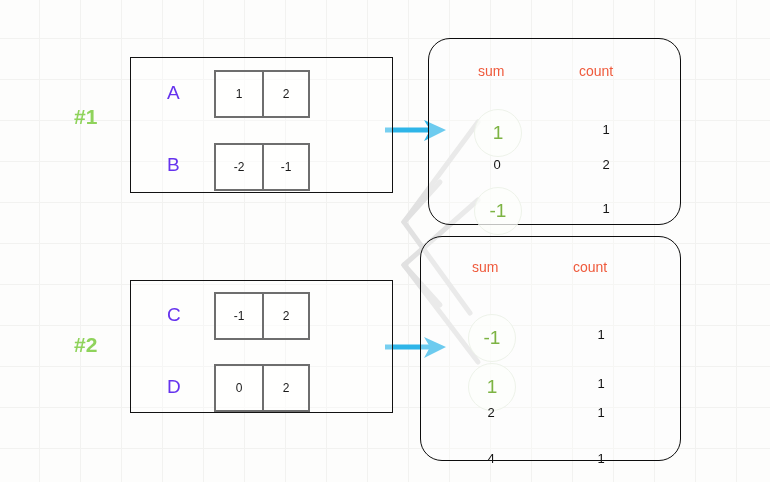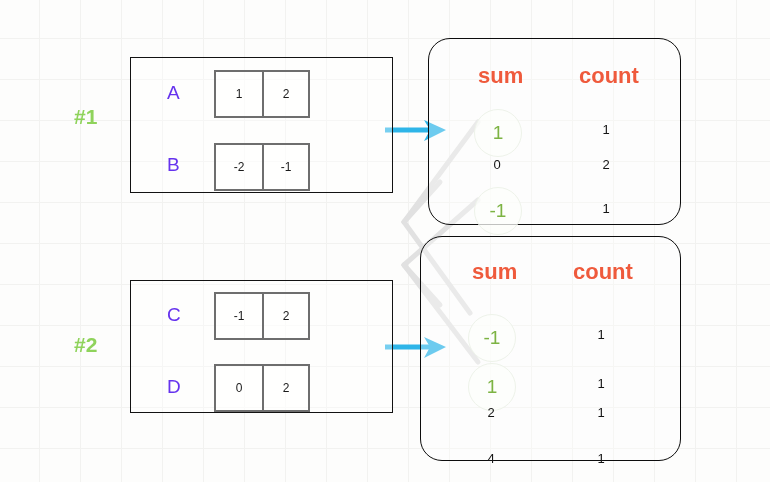--- a/index.html
+++ b/index.html
@@ -83,22 +83,22 @@
     border-radius: 22px;
     background: rgba(255,255,255,0.30);
     box-sizing: border-box;
   }
   #card-1 { left: 428px; top: 38px;  width: 253px; height: 187px; }
   #card-2 { left: 420px; top: 236px; width: 261px; height: 225px; }
 
   .col-header {
     position: absolute;
     color: #ef5a3c;
-    font-size: 22px;
-    font-weight: 700;
+    font-size: 14px;
+    font-weight: 400;
     user-select: none;
   }
   .cellval {
     position: absolute;
     font-size: 13px;
     color: #141414;
     text-align: center;
     transform: translateX(-50%);
     user-select: none;
   }

